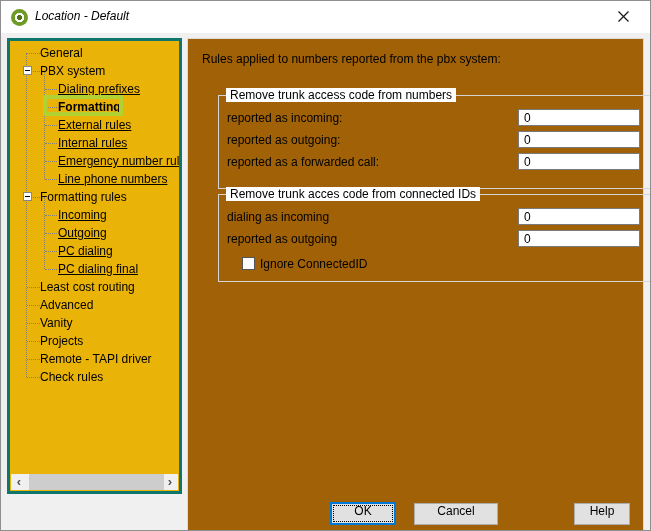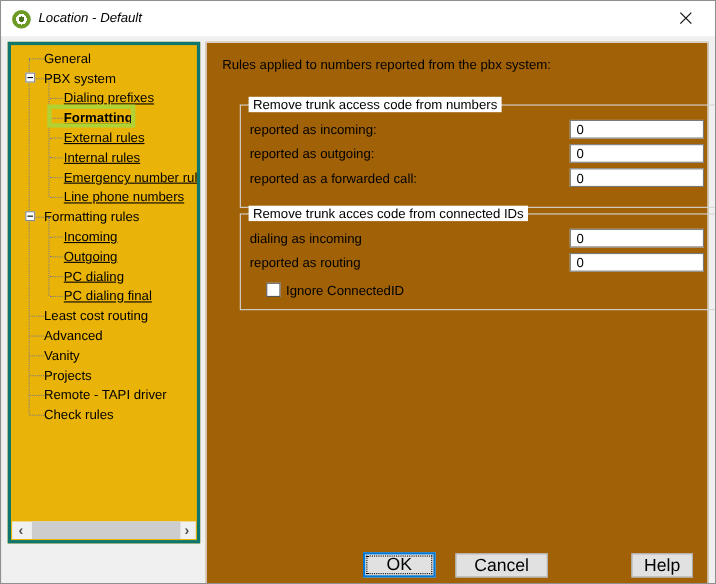--- a/index.html
+++ b/index.html
@@ -101,22 +101,22 @@
   }
   .checkbox-row { position: absolute; left: 0; top: 61px; height: 18px; width: 100%; }
   .checkbox {
     position: absolute; left: 23px; top: 1px; width: 13px; height: 13px;
     border: 1px solid #555; background: #fff;
   }
   .checkbox-label { position: absolute; left: 41px; top: 1px; }
   
   .btn {
     position: absolute; background: #e1e1e1; border: 1px solid #adadad;
-    font-family: "Liberation Sans", "DejaVu Sans", sans-serif; font-size: 16px;
-    display: flex; align-items: flex-end; justify-content: center; cursor: default;
+    font-family: "Liberation Sans", "DejaVu Sans", sans-serif; font-size: 12px;
+    display: flex; align-items: flex-start; justify-content: center; cursor: default;
   }
   .btn-ok {
     left: 329px; top: 501px; width: 66px; height: 23px;
     border: 2px solid #0078d7;
   }
   .btn-ok::before {
     content: ""; position: absolute; left: 1px; right: 1px; top: 1px; bottom: 1px;
     border: 1px dotted #000;
   }
   .btn-cancel { left: 413px; top: 502px; width: 84px; height: 22px; }
@@ -231,21 +231,21 @@
       </div>
     </div>
 
     <div class="groupbox g2">
       <span class="gtitle">Remove trunk acces code from connected IDs</span>
       <div class="grow" style="top:13px">
         <span class="flabel">dialing as incoming</span>
         <input class="finput" type="text" value="0" style="">
       </div>
       <div class="grow" style="top:35px">
-        <span class="flabel">reported as routing</span>
+        <span class="flabel">reported as outgoing</span>
         <input class="finput" type="text" value="0" style="">
       </div>
       <div class="checkbox-row">
         <span class="checkbox"></span>
         <span class="checkbox-label">Ignore ConnectedID</span>
       </div>
     </div>
   </div>
 
   <div class="btn btn-ok">

